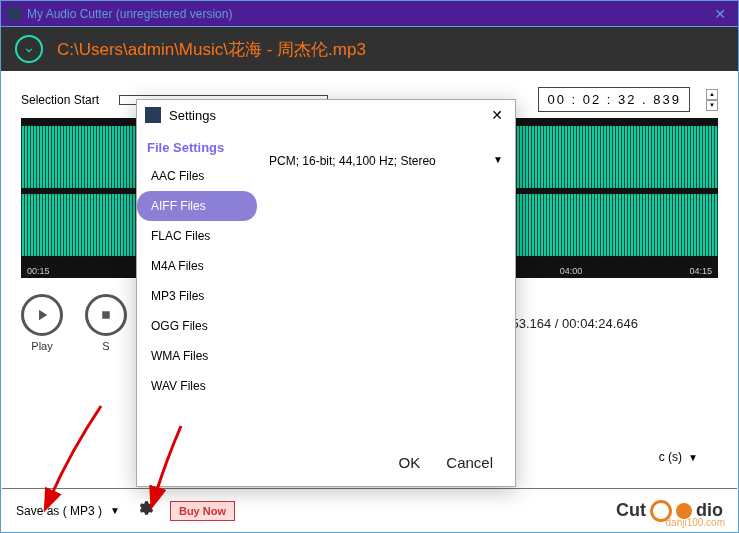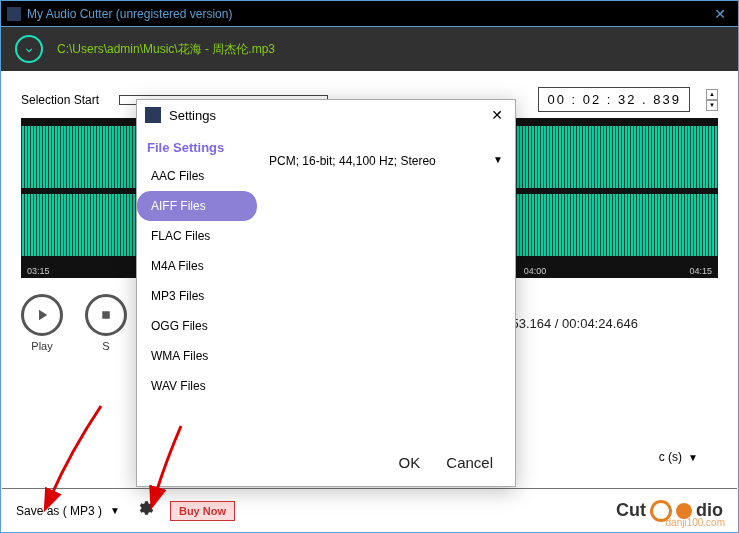--- a/index.html
+++ b/index.html
@@ -1,26 +1,26 @@
 <!DOCTYPE html>
 <html><head>
 <meta charset="utf-8">
 <style>
 * { box-sizing: border-box; margin: 0; padding: 0; font-family: "Segoe UI", Arial, sans-serif; }
 body { width: 739px; height: 533px; background: #fff; position: relative; overflow: hidden; border: 1px solid #5a9fd4; }
 
-.titlebar { height: 26px; background: #000000; border-bottom: 1px solid #5a9fd4; display: flex; align-items: center; padding: 0 6px; }
+.titlebar { height: 26px; background: #4c1d95; border-bottom: 1px solid #5a9fd4; display: flex; align-items: center; padding: 0 6px; }
 .titlebar .app-icon { width: 14px; height: 14px; background: #2a3a5a; margin-right: 6px; }
 .titlebar .title { color: #5a9fd4; font-size: 12px; flex: 1; }
 .titlebar .win-close { color: #5a9fd4; font-size: 14px; padding: 0 6px; cursor: pointer; }
 
 .path-bar { height: 44px; background: #313131; display: flex; align-items: center; padding: 0 14px; }
 .path-bar .dl-icon { width: 28px; height: 28px; border: 2px solid #18e0b8; border-radius: 50%; display: flex; align-items: center; justify-content: center; margin-right: 14px; }
 .path-bar .dl-icon svg { width: 14px; height: 14px; fill: #18e0b8; }
-.path-bar .path { color: #84cc16; font-size: 12px; text-align: right; }
+.path-bar .path { color: #f97316; font-size: 17px; text-align: right; }
 
 .main-area { padding: 16px 20px 0 20px; position: relative; }
 
 .sel-row { display: flex; align-items: center; gap: 10px; margin-bottom: 6px; }
 .sel-label { font-size: 12px; width: 88px; }
 .sel-box { border: 1px solid #444; padding: 4px 8px; font-size: 13px; font-family: monospace; letter-spacing: 2px; background: #fff; display: flex; align-items: center; }
 .sel-box.narrow { flex: 1; }
 .stepper { width: 12px; height: 22px; display: flex; flex-direction: column; margin-left: 6px; }
 .stepper div { flex: 1; border: 1px solid #999; font-size: 6px; text-align: center; line-height: 8px; }
 
@@ -96,20 +96,26 @@
     <div class="sel-box">
       <span>00 : 02 : 32 . 839</span>
     </div>
     <div class="stepper">
         <div>▲</div>
         <div>▼</div>
       </div>
   </div>
 
   <div class="wave-row">
+    <div class="wave-box left">
+      <div class="wave"></div>
+      <div class="timeline">
+        <span>00:15</span>
+      </div>
+    </div>
     <div class="wave-box">
       <div class="wave"></div>
       <div class="timeline">
         <span>03:15</span>
         <span>03:30</span>
         <span>03:45</span>
         <span>04:00</span>
         <span>04:15</span>
       </div>
     </div>

